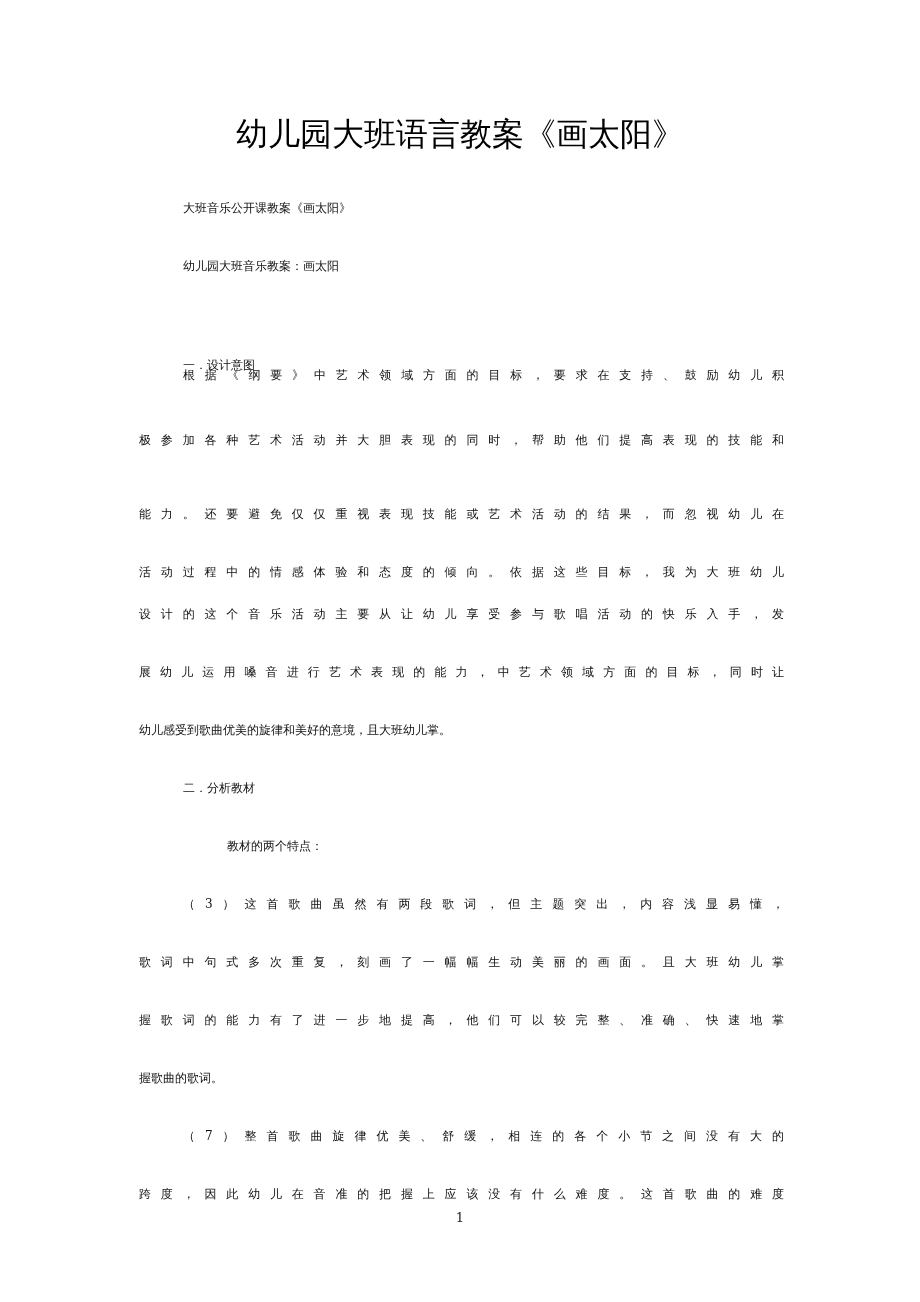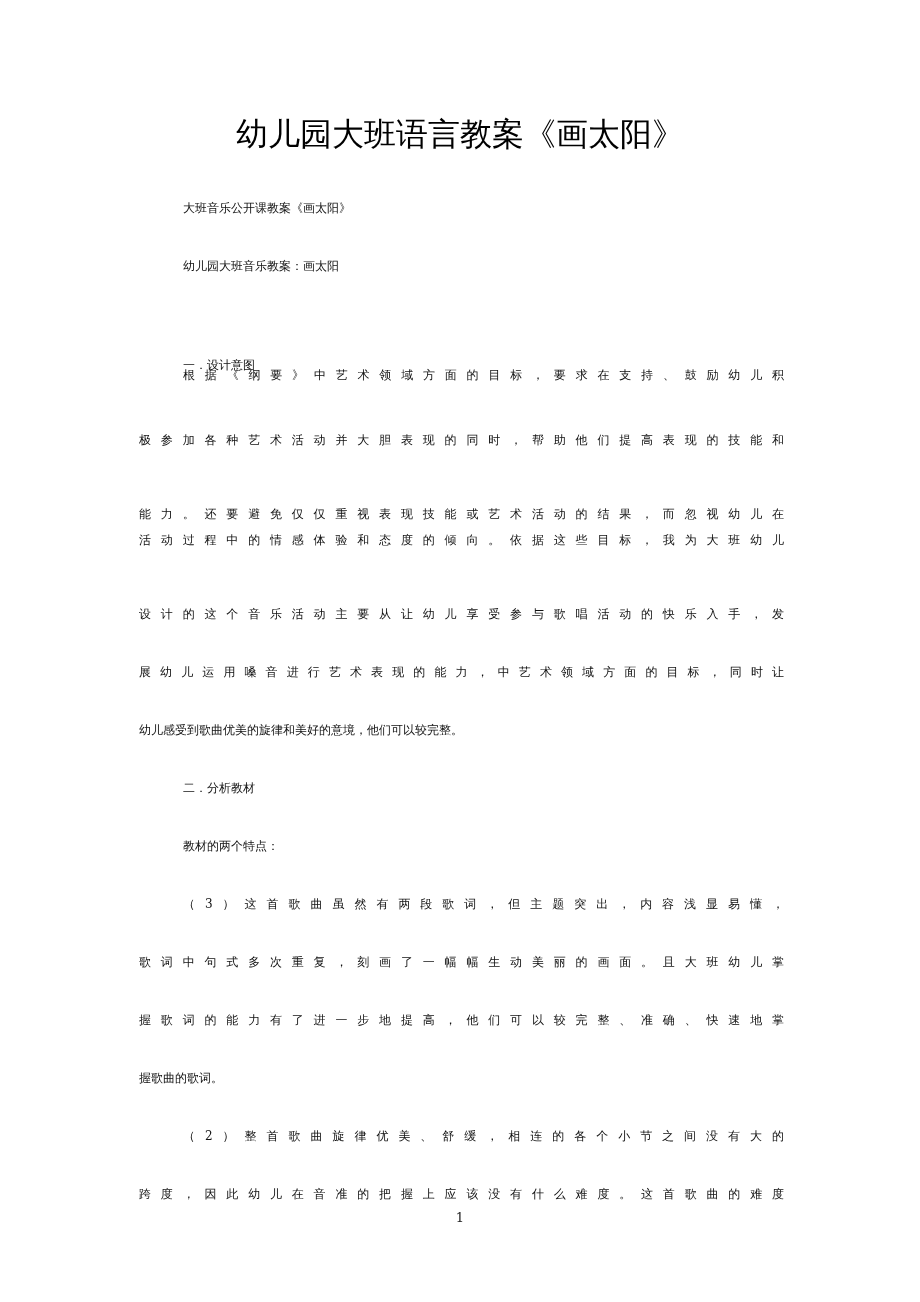--- a/index.html
+++ b/index.html
@@ -75,28 +75,28 @@
 <div class="page">
   <h1 class="title">幼儿园大班语言教案《画太阳》</h1>
 
   <div class="body-text">
     <div class="line indent" style="top: 0px;">大班音乐公开课教案《画太阳》</div>
     <div class="line indent" style="top: 58px; text-align: center;">幼儿园大班音乐教案：画太阳</div>
     <div class="line indent" style="top: 116px; margin-top: 41px;">一．设计意图</div>
     <div class="line indent justify" style="top: 167px;">根据《纲要》中艺术领域方面的目标，要求在支持、鼓励幼儿积</div>
     <div class="line justify" style="top: 232px;">极参加各种艺术活动并大胆表现的同时，帮助他们提高表现的技能和</div>
     <div class="line justify" style="top: 306px;">能力。还要避免仅仅重视表现技能或艺术活动的结果，而忽视幼儿在</div>
-    <div class="line justify" style="top: 332px;">活动过程中的情感体验和态度的倾向。依据这些目标，我为大班幼儿</div>
+    <div class="line justify" style="top: 364px;">活动过程中的情感体验和态度的倾向。依据这些目标，我为大班幼儿</div>
     <div class="line justify" style="top: 406px;">设计的这个音乐活动主要从让幼儿享受参与歌唱活动的快乐入手，发</div>
     <div class="line justify" style="top: 464px;">展幼儿运用嗓音进行艺术表现的能力，中艺术领域方面的目标，同时让</div>
-    <div class="line" style="top: 522px;">幼儿感受到歌曲优美的旋律和美好的意境，他们可以较完整。</div>
+    <div class="line" style="top: 522px;">幼儿感受到歌曲优美的旋律和美好的意境，且大班幼儿掌。</div>
     <div class="line indent" style="top: 580px;">二．分析教材</div>
-    <div class="line indent" style="top: 638px;">教材的两个特点：</div>
+    <div class="line indent" style="top: 638px; margin-left: 44px;">教材的两个特点：</div>
     <div class="line indent justify" style="top: 696px;">（3）这首歌曲虽然有两段歌词，但主题突出，内容浅显易懂，</div>
     <div class="line justify" style="top: 754px;">歌词中句式多次重复，刻画了一幅幅生动美丽的画面。且大班幼儿掌</div>
     <div class="line justify" style="top: 812px;">握歌词的能力有了进一步地提高，他们可以较完整、准确、快速地掌</div>
     <div class="line" style="top: 870px;">握歌曲的歌词。</div>
-    <div class="line indent justify" style="top: 928px;">（2）整首歌曲旋律优美、舒缓，相连的各个小节之间没有大的</div>
+    <div class="line indent justify" style="top: 928px;">（7）整首歌曲旋律优美、舒缓，相连的各个小节之间没有大的</div>
     <div class="line justify" style="top: 986px;">跨度，因此幼儿在音准的把握上应该没有什么难度。这首歌曲的难度</div>
   </div>
 
   <div class="page-number">1</div>
 </div>
 
 </body></html>

